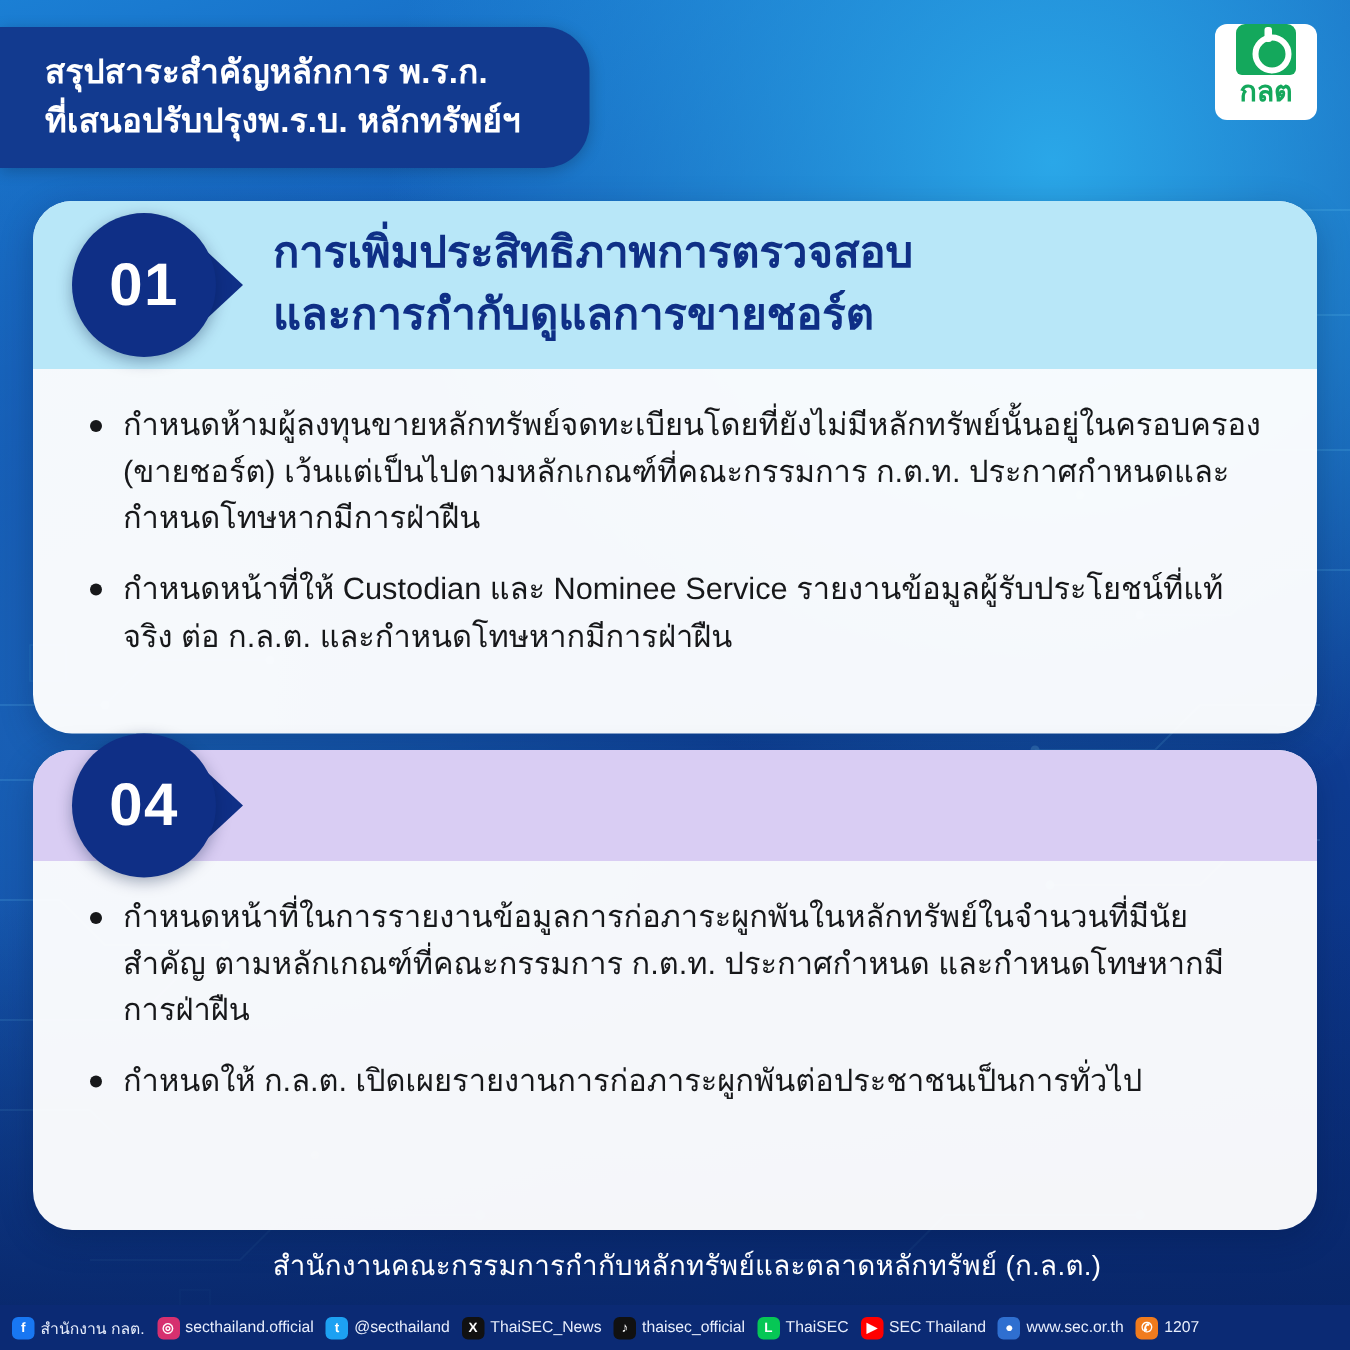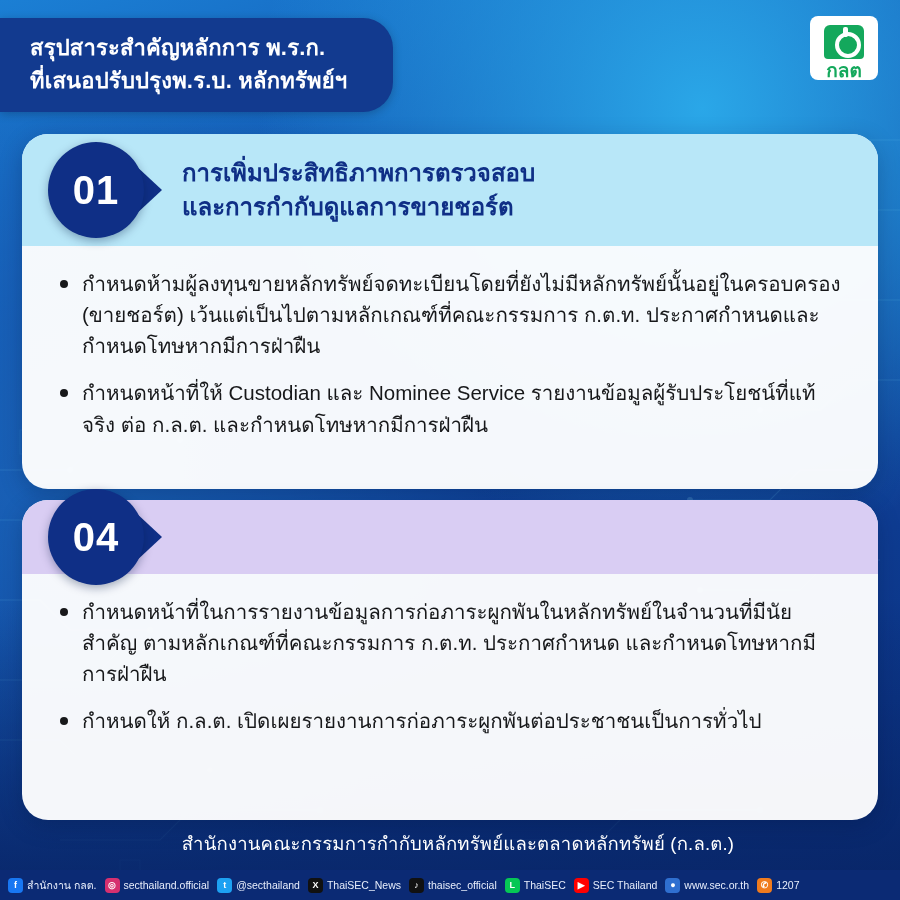--- a/index.html
+++ b/index.html
@@ -41,21 +41,21 @@
   }
   .header-tab div {
     font-size: 22px; font-weight: bold; letter-spacing: .2px;
   }
 
   .logo {
     position: absolute; right: 22px; top: 16px;
     width: 68px; height: 64px;
     background: #fff;
     border-radius: 8px;
-    display: flex; flex-direction: column; align-items: center; justify-content: flex-end;
+    display: flex; flex-direction: column; align-items: center; justify-content: flex-start;
     overflow: hidden;
   }
   .logo-mark {
     width: 40px; height: 34px;
     background: #14a85c;
     border-radius: 6px 6px 4px 4px;
     position: relative;
     margin-bottom: 2px;
   }
   .logo-mark::before {
@@ -115,21 +115,21 @@
     width: 0; height: 0;
     border-top: 26px solid transparent;
     border-bottom: 26px solid transparent;
     border-left: 28px solid #0f2f86;
     z-index: 2;
   }
 
   .head-title {
     margin-left: 160px;
     color: #0f2f86;
-    font-size: 24px;
+    font-size: 29px;
     font-weight: bold;
     line-height: 1.42;
     padding-right: 24px;
   }
   .head-title.single { font-size: 24px; }
 
   .card-body {
     padding: 22px 34px 10px 34px;
   }
   ul.points { list-style: none; }

